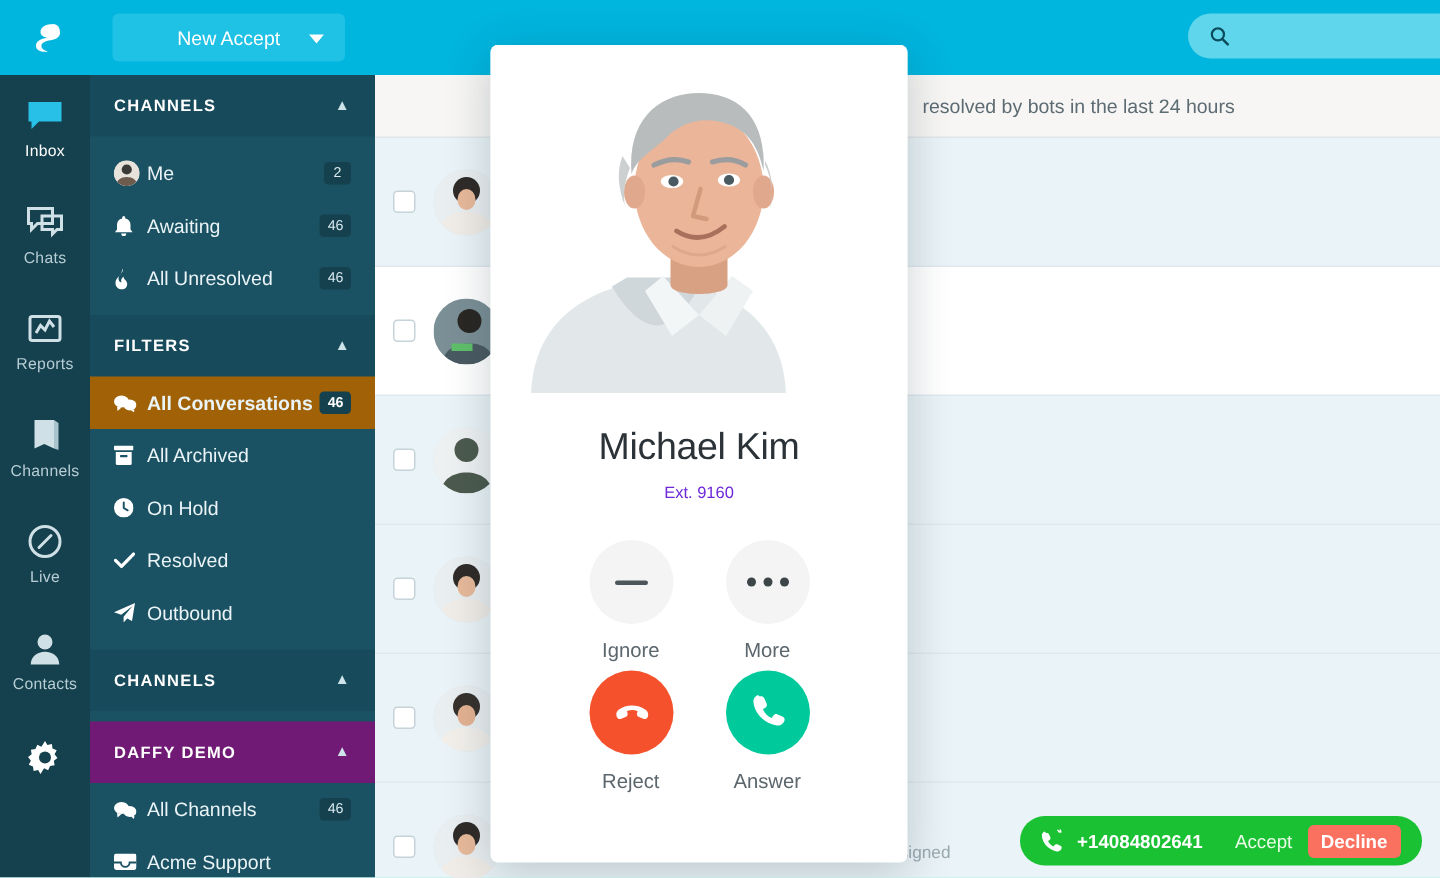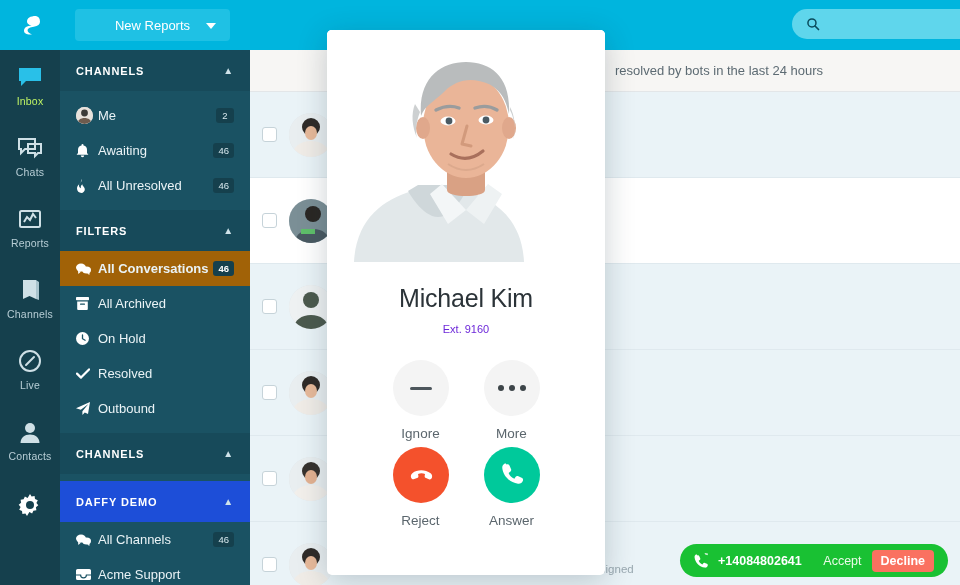--- a/index.html
+++ b/index.html
@@ -46,35 +46,35 @@
   .rail {
     position: absolute; top: 50px; left: 0; width: 60px; height: 535px;
     background: #15404d;
   }
   .rail-item {
     height: 71px; display: flex; flex-direction: column;
     align-items: center; justify-content: center; cursor: pointer;
     color: #b7cdd5; gap: 5px;
   }
   .rail-item .rail-label { font-size: 10.5px; letter-spacing: .2px; }
-  .rail-item.active { color: #bef264; }
+  .rail-item.active { color: #ffffff; }
   .rail-item .ric { height: 26px; display: flex; align-items: center; }
   .rail-gear { height: 58px; display: flex; align-items: center; justify-content: center; cursor: pointer; }
 
   
   .sidebar {
     position: absolute; top: 50px; left: 60px; width: 190px; height: 535px;
     background: #1a5263; overflow: hidden;
   }
   .sb-header {
     height: 41px; background: #174a5a; display: flex; align-items: center;
     padding: 0 16px; color: #fff; font-size: 11px; font-weight: bold;
     letter-spacing: .9px; justify-content: space-between; cursor: pointer;
   }
-  .sb-header.sub { background: #1d4ed8; }
+  .sb-header.sub { background: #701a75; }
   .chev { font-size: 10px; color: #cfe3ea; }
   .sb-item {
     height: 35px; display: flex; align-items: center; padding: 0 16px;
     color: #eaf3f6; font-size: 13px; cursor: pointer; position: relative;
   }
   .sb-item.active { background: #a16207; font-weight: bold; }
   .sb-ico {
     width: 22px; display: flex; align-items: center; justify-content: flex-start;
     color: #fff; flex: 0 0 22px;
   }
@@ -180,21 +180,21 @@
 
 <div class="app">
 
   <div class="topbar">
     <div class="logo-box">
       <svg class="logo-mark" viewBox="0 0 26 26">
         <path d="M19 4c-6 0-9 2.2-9 5.4 0 2.2 1.8 3.3 4.6 4 -4.6.2-7.6 2.3-7.6 5.3C7 21.6 10.6 23 15 22.4c-3-1-4.4-2.3-4.4-3.8 0-2.2 2.6-3.3 6.2-3.8 4.2-.6 6.2-2.4 6.2-5C23 6.3 21.6 4.7 19 4z" fill="#ffffff"></path>
       </svg>
     </div>
     <div class="new-message-btn">
-      <span>New Reports</span>
+      <span>New Accept</span>
       <span class="caret"></span>
     </div>
     <div class="searchbar">
       <svg width="14" height="14" viewBox="0 0 16 16">
         <circle cx="6.8" cy="6.8" r="4.6" fill="none" stroke="#0a4b5c" stroke-width="1.7"></circle>
         <line x1="10.3" y1="10.3" x2="14.3" y2="14.3" stroke="#0a4b5c" stroke-width="1.9" stroke-linecap="round"></line>
       </svg>
       <input class="search-input" type="text" value="" placeholder="" style="">
     </div>
   </div>

